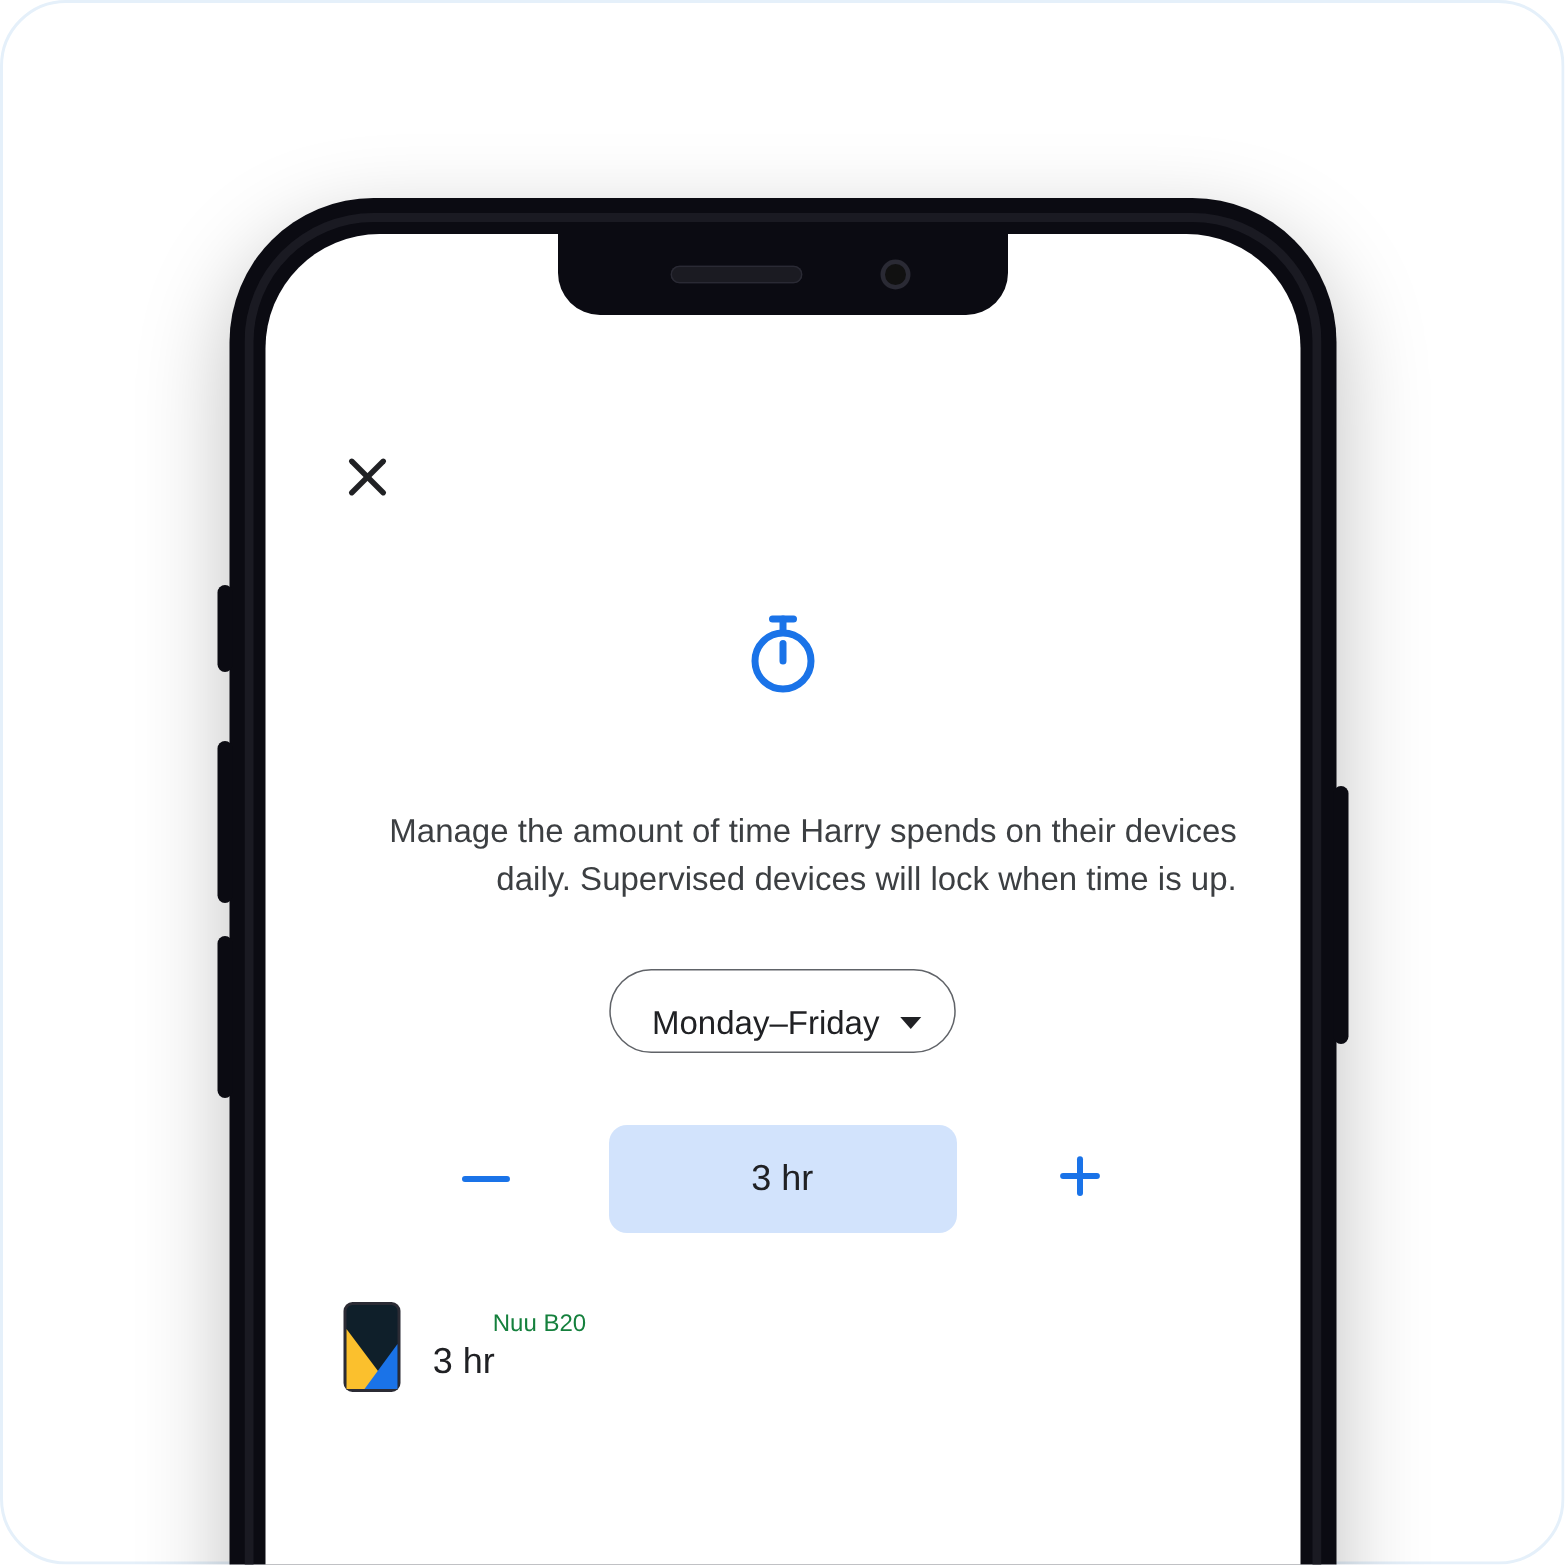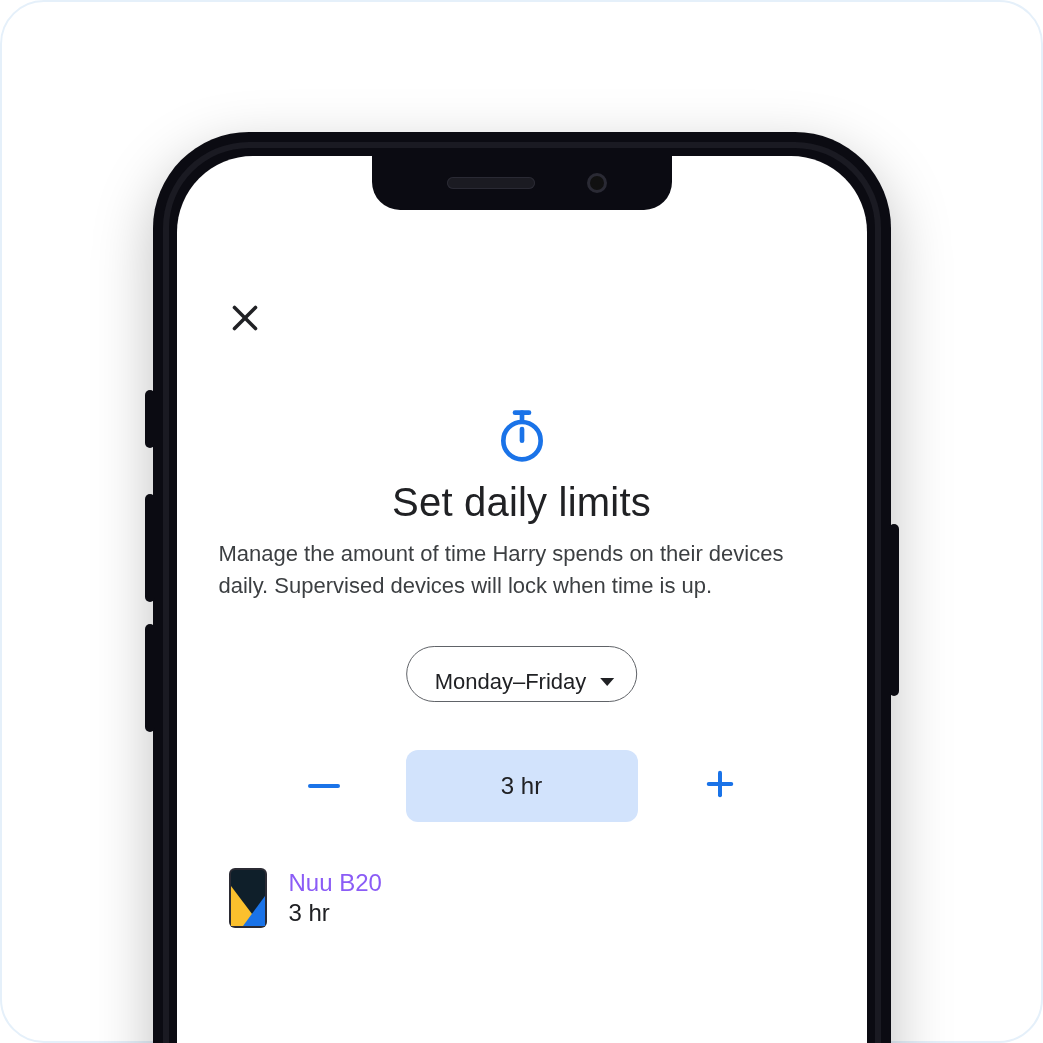--- a/index.html
+++ b/index.html
@@ -133,21 +133,21 @@
       font-weight: 400;
       color: #202124;
       letter-spacing: 0.2px;
     }
 
     
     .subtitle {
       position: absolute;
       top: 382px;
       left: 42px; right: 42px;
-      text-align: left;
+      text-align: right;
       font-size: 22px;
       line-height: 1.45;
       color: #3c3f42;
     }
 
     
     .day-chip {
       position: absolute;
       top: 490px;
       left: 50%;
@@ -243,22 +243,23 @@
     }
     .device-thumb .tri-b {
       position: absolute;
       bottom: 2px; right: 2px;
       width: 0; height: 0;
       border-right: 0 solid transparent;
       border-left: 22px solid transparent;
       border-bottom: 30px solid #1a73e8;
     }
     .device-info .device-name {
-      font-size: 24px;
-      color: #8b5cf6;
+      font-size: 16px;
+      color: #15803d;
+      margin-left: 40px;
     }
     .device-info .device-time {
       font-size: 24px;
       color: #202124;
       margin-top: 2px;
     }
   </style>
 </head>
 <body>
 
@@ -290,21 +291,20 @@
 
         <div class="timer-icon">
           <svg viewBox="0 0 48 48" fill="none" stroke="#1a73e8" stroke-width="4" stroke-linecap="round" stroke-linejoin="round">
             <line x1="18" y1="4" x2="30" y2="4"></line>
             <line x1="24" y1="4" x2="24" y2="10"></line>
             <circle cx="24" cy="28" r="16"></circle>
             <line x1="24" y1="18" x2="24" y2="28"></line>
           </svg>
         </div>
 
-        <div class="title">Set daily limits</div>
 
         <div class="subtitle">Manage the amount of time Harry spends on their devices daily. Supervised devices will lock when time is up.</div>
 
         <div class="day-chip">
           <span>Monday–Friday</span>
           <span class="caret"></span>
         </div>
 
         <div class="stepper">
           <div class="step-btn" aria-label="Decrease time">

